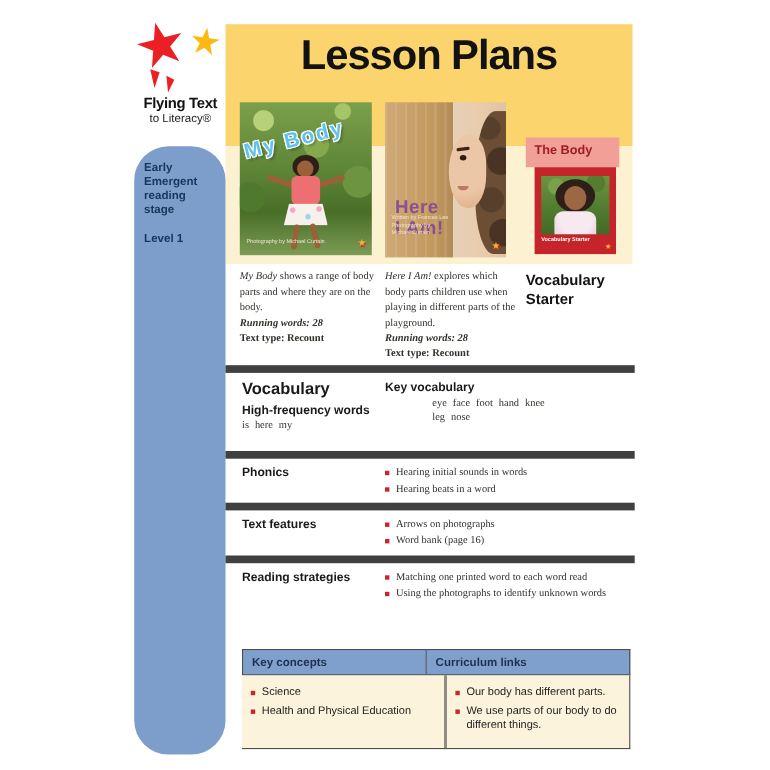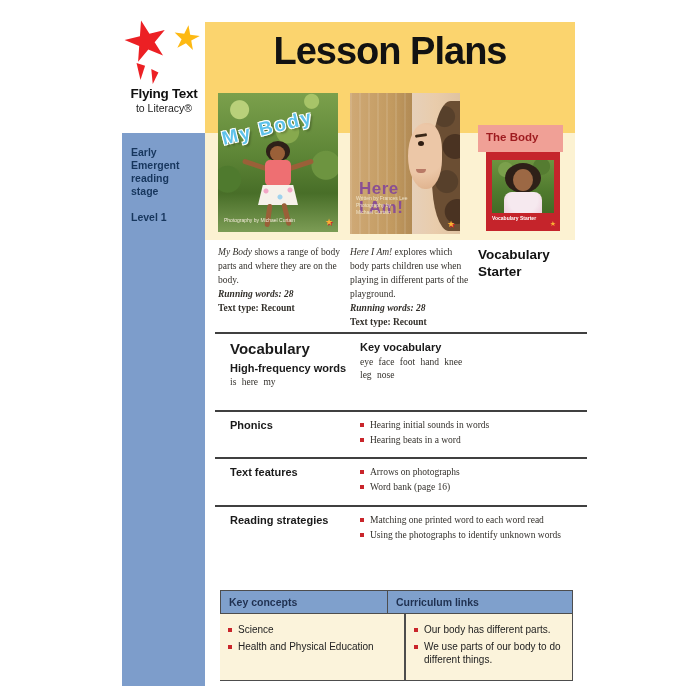--- a/index.html
+++ b/index.html
@@ -23,21 +23,21 @@
   .band { position:absolute; left:205px; top:22px; width:370px; height:111px; background:#FBD46E; }
   .band h1 { margin:0; padding-top:8px; text-align:center; font-size:38px; font-weight:bold;
              color:#121212; letter-spacing:-1px; }
 
   
   .cream { position:absolute; left:205px; top:133px; width:370px; height:107px; background:#FCF2D2; }
 
   
   .sidebar { position:absolute; left:122px; top:133px; width:83px; height:553px; background:#7D9DCB;
              box-sizing:border-box; padding:13px 9px; color:#17365D; font-weight:bold;
-             font-size:10.5px; line-height:13px; }
+             font-size:10.5px; line-height:13px;border-radius:31px; }
   .sidebar .level { margin-top:13px; }
 
   
   .cover { position:absolute; overflow:hidden; }
   .cover1 { left:218px; top:93px; width:120px; height:139px;
     background:
       radial-gradient(circle at 18% 12%, #b9d07a 0 9px, transparent 10px),
       radial-gradient(circle at 78% 6%, #a7c468 0 7px, transparent 8px),
       radial-gradient(circle at 58% 28%, #87a94e 0 11px, transparent 12px),
       radial-gradient(circle at 90% 52%, #6d9440 0 14px, transparent 15px),
@@ -104,34 +104,34 @@
   
   .desc { position:absolute; top:245px; font-family:"Liberation Serif", serif; font-size:9.5px;
           line-height:14px; color:#33302b; }
   .desc1 { left:218px; width:126px; }
   .desc2 { left:350px; width:119px; }
   .desc .ital { font-style:italic; }
   .desc .rw { font-weight:bold; font-style:italic; }
   .desc .tt { font-weight:bold; }
 
   
-  .sec { position:absolute; left:215px; width:372px; border-top:2px solid #404040; box-sizing:border-box; }
+  .sec { position:absolute; left:205px; width:372px; border-top:7px solid #404040; box-sizing:border-box; }
   .sec-voc { top:332px; height:78px; }
   .sec-pho { top:410px; height:47px; }
   .sec-tf  { top:457px; height:48px; }
   .sec-rs  { top:505px; height:60px; }
   .sec-label { position:absolute; left:15px; top:7px; font-size:11px; font-weight:bold; color:#1a1a1a; }
   .sec-label-big { position:absolute; left:15px; top:6px; font-size:15px; font-weight:bold; color:#1a1a1a; }
   .sec-sub { position:absolute; left:15px; top:28px; font-size:11px; font-weight:bold; color:#1a1a1a; }
   .sec-words { position:absolute; left:15px; top:43px; font-family:"Liberation Serif", serif;
                font-size:9.5px; color:#33302b; word-spacing:3px; }
   .sec-content { position:absolute; left:145px; top:7px; width:220px; }
   .key-head { font-size:11px; font-weight:bold; color:#1a1a1a; margin-bottom:3px; }
   .key-words { font-family:"Liberation Serif", serif; font-size:9.5px; line-height:13px;
-               color:#33302b; word-spacing:3px; }
+               color:#33302b; word-spacing:3px;margin-left:43px; }
   .bullet-row { display:flex; align-items:flex-start; margin-bottom:1px; }
   .bullet-sq { flex:0 0 auto; width:4px; height:4px; background:#C9252B; margin:4px 6px 0 0; }
   .bullet-txt { font-family:"Liberation Serif", serif; font-size:9.5px; line-height:13.5px; color:#33302b; }
 
   
   .ktable { position:absolute; left:220px; top:590px; width:353px; }
   .trow { display:flex; }
   .th { box-sizing:border-box; background:#7FA0CC; border:1.2px solid #4d4d4d; height:24px;
         padding:5px 0 0 8px; font-size:10.5px; font-weight:bold; color:#1f3050; }
   .td { box-sizing:border-box; background:#FBF3DB; border:1.2px solid #4d4d4d; border-top:none;

